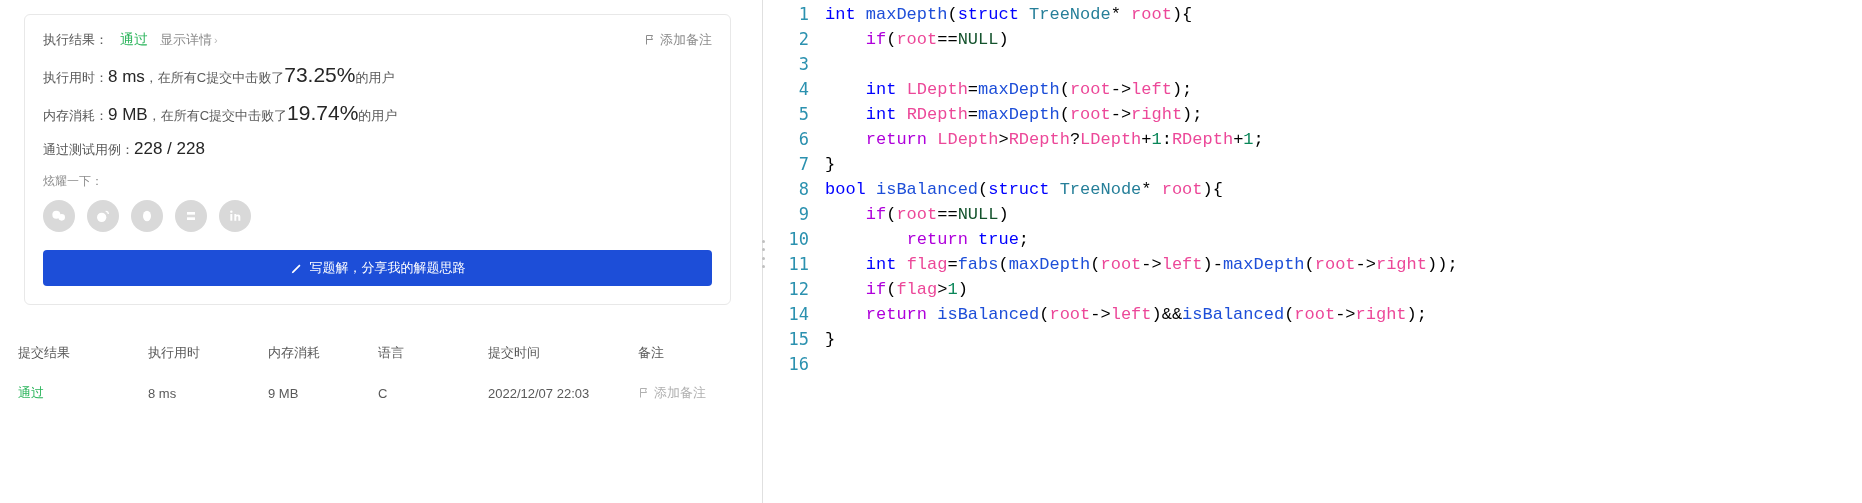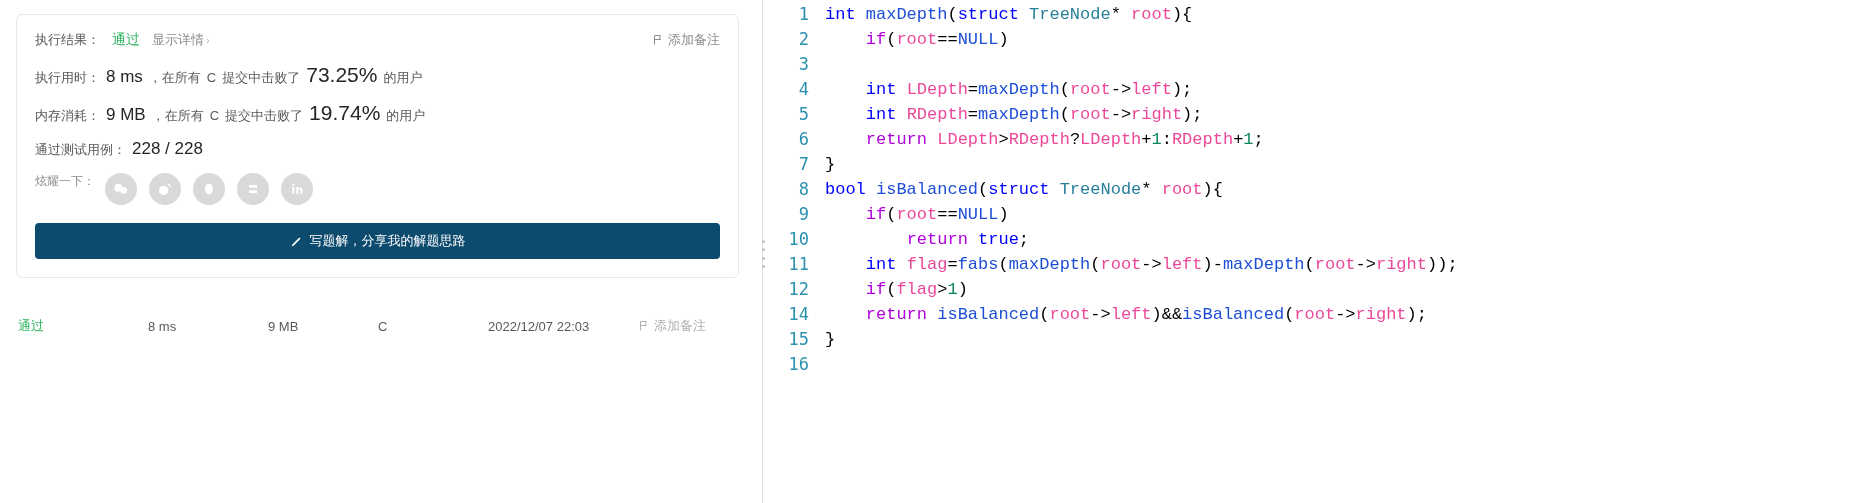--- a/index.html
+++ b/index.html
@@ -14,51 +14,51 @@
     overflow: hidden;
   }
   .left-panel {
     width: 755px;
     padding: 14px 0 0 0;
     background: #fff;
     display: flex;
     flex-direction: column;
   }
   .result-card {
-    margin: 0 16px;
+    margin: 0 24px;
     border: 1px solid #e8e8e8;
     border-radius: 6px;
     padding: 16px 18px 18px 18px;
     display: flex;
     flex-direction: column;
     gap: 14px;
   }
   .result-header { display: flex; align-items: center; justify-content: space-between; }
   .result-header-left { display: flex; align-items: center; gap: 12px; }
   .label { color: #595959; font-size: 13px; }
   .status-pass { color: #2db55d; font-weight: 500; font-size: 14px; }
   .detail-link { color: #8c8c8c; font-size: 13px; cursor: pointer; }
   .chev { font-size: 11px; margin-left: 2px; color:#bbb;}
   .add-note { color: #8c8c8c; font-size: 13px; cursor: pointer; display:flex; align-items:center; gap:4px;}
   .add-note svg { width:12px; height:12px; }
-  .stat-line { display: flex; align-items: baseline; gap: 6px; color:#595959; font-size:13px;}
+  .stat-line { display: flex; align-items: baseline; color:#595959; font-size:13px;}
   .big-val { font-size: 17px; color: #262626; }
   .pct { font-size: 21px; color: #262626; }
-  .share-row { display:flex; gap:10px; }
+  .share-row { display:flex; flex-direction:column; gap:10px; }
   .share-label { color:#8c8c8c; font-size:12px; }
   .share-icons { display:flex; gap:12px; }
   .share-icon {
     width: 32px; height:32px; border-radius:50%;
     background:#d9d9d9; display:flex; align-items:center; justify-content:center;
     color:#fff; cursor:pointer;
   }
   .share-icon svg { width:16px; height:16px; fill:#fff; }
   .write-btn {
     margin-top: 4px;
-    background:#0c4a6e; color:#fff; border:none; border-radius:4px;
+    background:#1d4ed8; color:#fff; border:none; border-radius:4px;
     height:36px; display:flex; align-items:center; justify-content:center;
     gap:6px; cursor:pointer; font-size:13px; width:100%;
   }
   .write-btn svg { width:14px; height:14px; fill:#fff; }
   .table {
     margin-top: 28px;
     width:100%;
   }
   .thead, .trow {
     display:grid;
@@ -100,21 +100,21 @@
   .gutter {
     width: 54px; text-align:right; padding-right:16px;
     color:#2b91af; font-family: Consolas, monospace;
     user-select:none;
   }
   .code { color:#000; }
   .type { color:#0000ff; }
   .ctrl { color:#af00db;text-align:right; }
   .num { color:#098658; }
   .bool { color:#0000ff;margin-top:12px; }
-  .null { color:#1d4ed8; }
+  .null { color:#14532d; }
   .fn { color:#1d4ed8; }
   .struct-kw { color:#0000ff; }
   .struct-name { color:#267f99; }
   .ident { color:#ec4899; }
   .op { color:#000; }
 </style>
 </head>
 <body>
 
 <div class="left-panel">
@@ -199,20 +199,28 @@
 
     <button class="write-btn">
       <svg viewBox="0 0 24 24">
           <path d="M3 21l3-1 12-12-2-2L4 18l-1 3zM17 4l3 3"></path>
         </svg>
       <span>写题解，分享我的解题思路</span>
     </button>
   </div>
 
   <div class="table">
+    <div class="thead">
+      <span>提交结果</span>
+      <span>执行用时</span>
+      <span>内存消耗</span>
+      <span>语言</span>
+      <span>提交时间</span>
+      <span>备注</span>
+    </div>
     <div class="trow">
       <span class="pass-link">通过</span>
       <span>8 ms</span>
       <span>9 MB</span>
       <span>C</span>
       <span>2022/12/07 22:03</span>
       <span class="note-cell">
         <svg viewBox="0 0 24 24">
             <path fill="none" stroke="#b0b0b0" stroke-width="2" d="M5 3v18M5 3h12l-2 4 2 4H5"></path>
           </svg>

